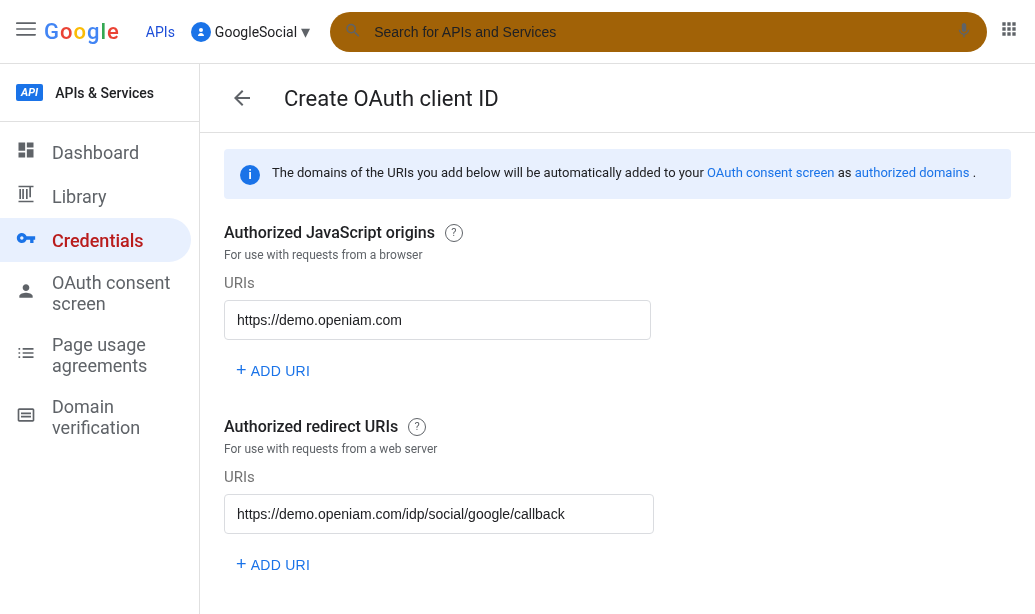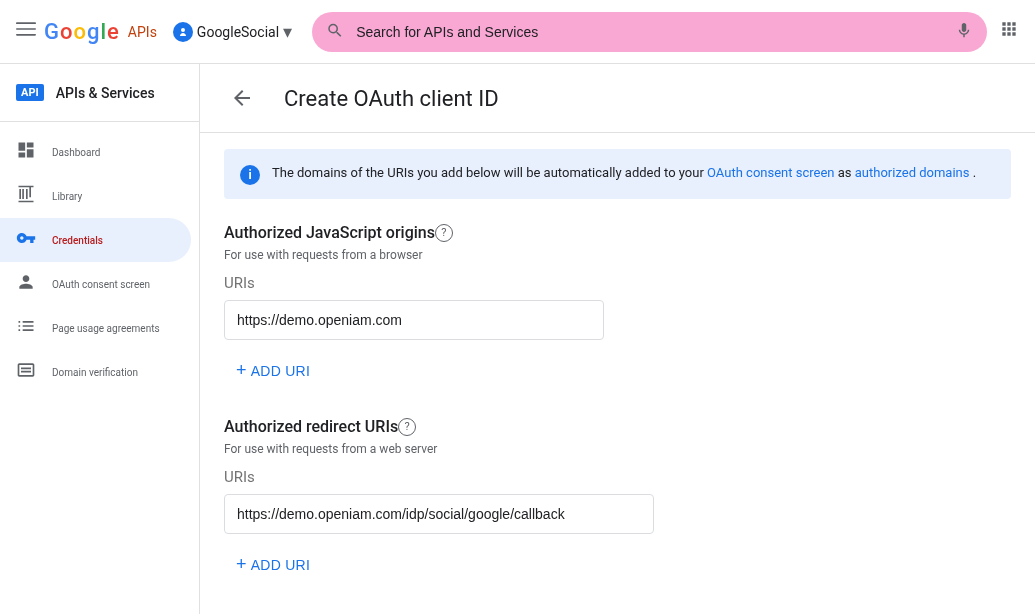--- a/index.html
+++ b/index.html
@@ -30,21 +30,21 @@
       font-size: 22px;
       font-weight: 500;
       letter-spacing: -1px;
     }
     .google-logo .g { color: #4285f4; }
     .google-logo .o1 { color: #ea4335; }
     .google-logo .o2 { color: #fbbc05; }
     .google-logo .g2 { color: #4285f4; }
     .google-logo .l { color: #34a853; }
     .google-logo .e { color: #ea4335; }
-    .apis-label { font-size: 14px; color: #c2410c; font-weight: 400; margin-left: 2px; }
+    .apis-label { font-size: 14px; color: #1d4ed8; font-weight: 400; margin-left: 20px; }
     .project-selector {
       display: flex;
       align-items: center;
       gap: 4px;
       cursor: pointer;
       padding: 4px 8px;
       border-radius: 4px;
     }
     .project-dot { width: 20px; height: 20px; background: #1a73e8; border-radius: 50%; display: flex; align-items: center; justify-content: center; }
     .project-dot svg { fill: white; width: 12px; height: 12px; }
@@ -53,21 +53,21 @@
 
     .search-bar {
       flex: 1;
       max-width: 700px;
       position: relative;
     }
     .search-bar input {
       width: 100%;
       height: 40px;
       border: none;
-      background: #f9a8d4;
+      background: #a16207;
       border-radius: 24px;
       padding: 0 16px 0 44px;
       font-size: 14px;
       color: #202124;
       outline: none;
     }
     .search-icon-wrap {
       position: absolute;
       left: 14px;
       top: 50%;
@@ -107,31 +107,32 @@
       font-weight: 500;
       color: #202124;
     }
     .api-badge {
       background: #1a73e8;
       color: white;
       font-size: 11px;
       font-weight: 700;
       padding: 2px 5px;
       border-radius: 2px;
+      font-style: italic;
     }
     .sidebar-item {
       display: flex;
       align-items: center;
       gap: 16px;
       padding: 10px 16px;
       cursor: pointer;
       border-radius: 0 24px 24px 0;
       margin-right: 8px;
       color: #5f6368;
-      font-size: 10px;
+      font-size: 18px;
     }
     .sidebar-item.active {
       background: #e8f0fe;
       color: #b91c1c;
       font-weight: 500;
     }
     .sidebar-item .icon { width: 20px; text-align: center; font-size: 18px; }
 
     
     .content {
@@ -189,41 +190,41 @@
       flex-shrink: 0;
       margin-top: 2px;
     }
     .info-text { font-size: 13px; color: #202124; line-height: 1.5; }
     .info-text a { color: #1a73e8; text-decoration: none; }
 
     .section { margin-bottom: 28px; }
     .section-header {
       display: flex;
       align-items: center;
-      gap: 0;
+      gap: 10px;
       margin-bottom: 6px;
     }
     .section-title { font-size: 16px; font-weight: 500; color: #202124; }
     .help-icon {
       width: 18px;
       height: 18px;
       border: 1px solid #5f6368;
       border-radius: 50%;
       color: #5f6368;
       font-size: 11px;
       display: flex;
       align-items: center;
       justify-content: center;
       cursor: pointer;
     }
     .section-desc { font-size: 12px; color: #5f6368; margin-bottom: 12px; }
     .uris-label { font-size: 15px; font-weight: 400; color: #737373; margin-bottom: 8px; }
 
     .uri-input {
-      width: 380px;
+      width: 427px;
       height: 40px;
       border: 1px solid #dadce0;
       border-radius: 4px;
       padding: 0 12px;
       font-size: 14px;
       color: #202124;
       outline: none;
       margin-bottom: 12px;
     }
 

